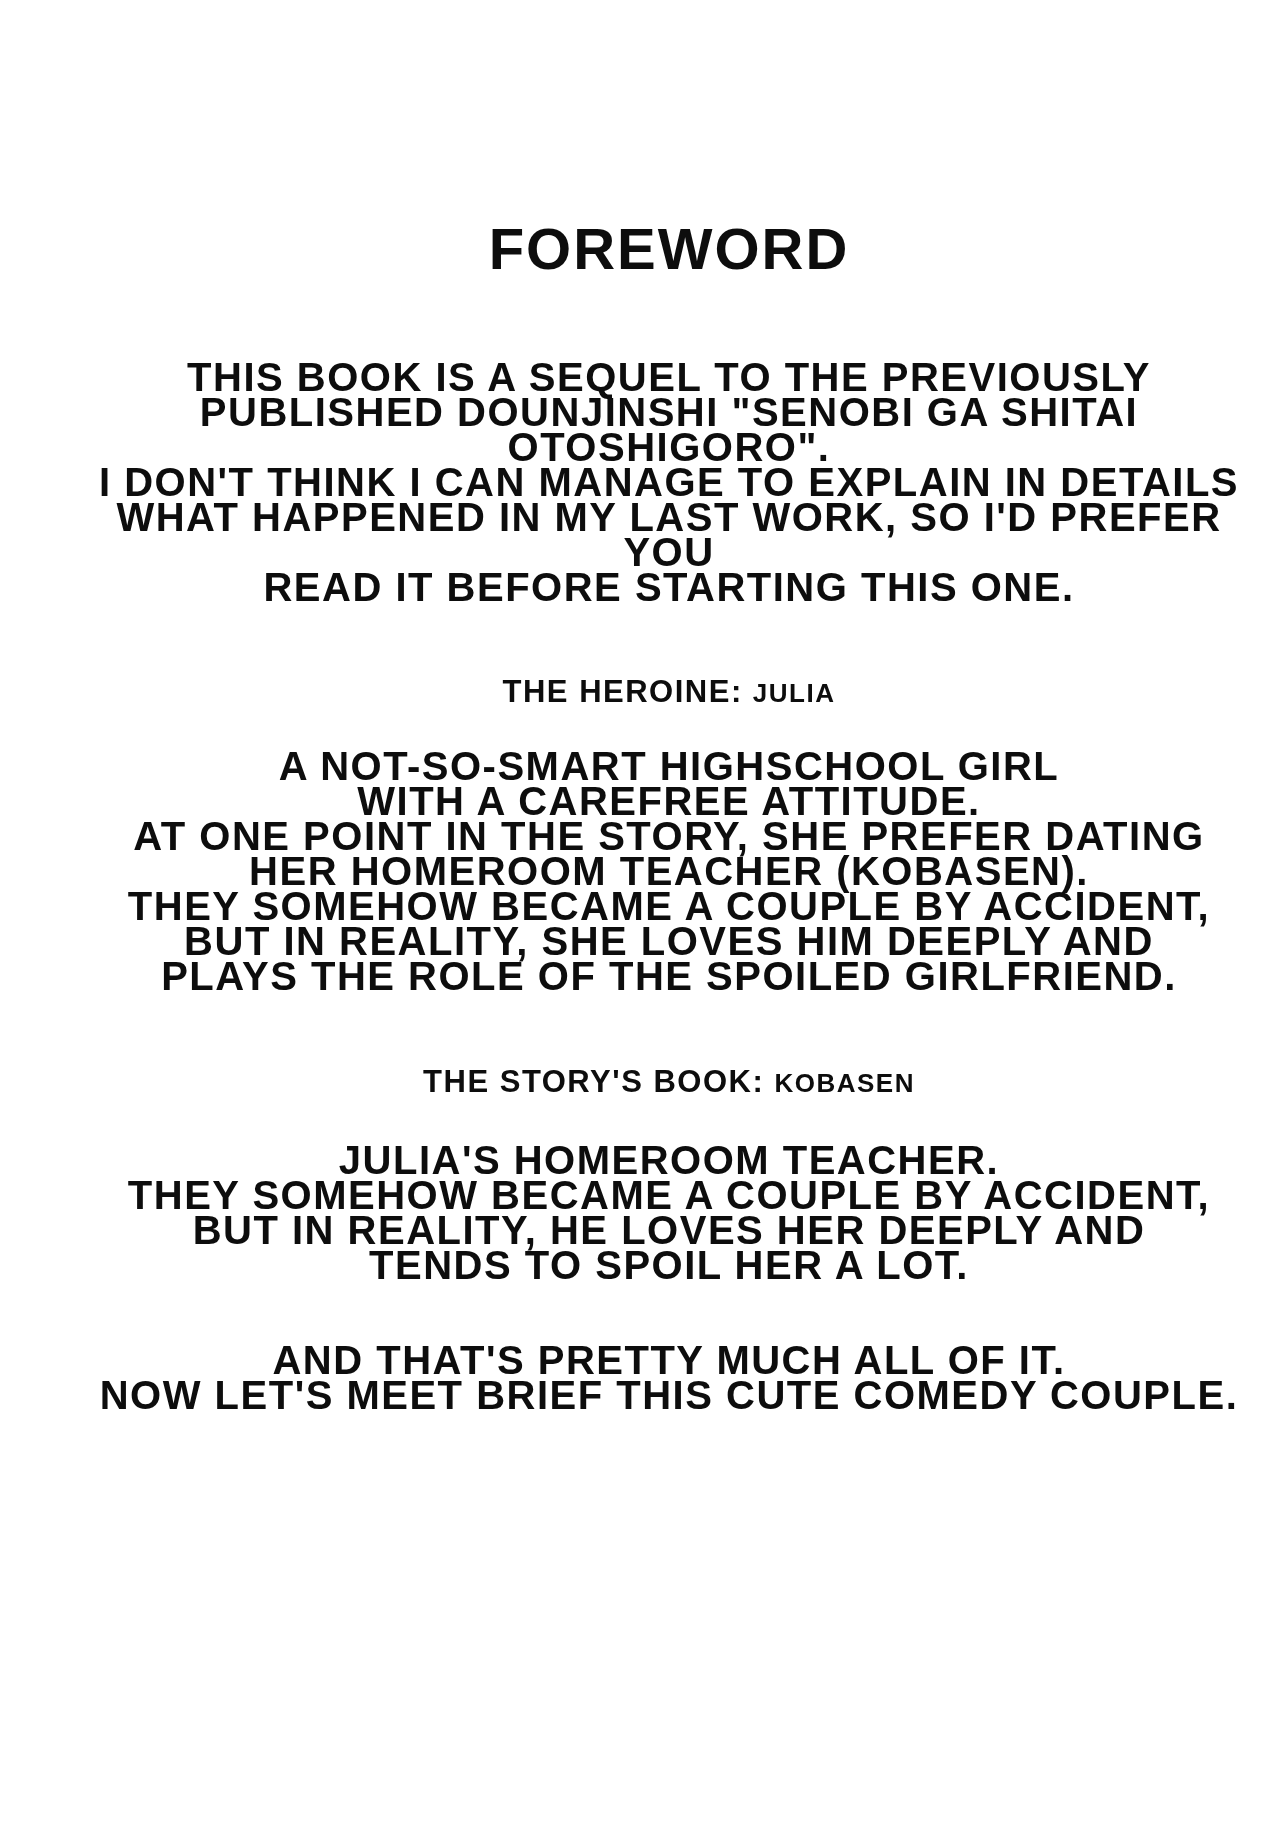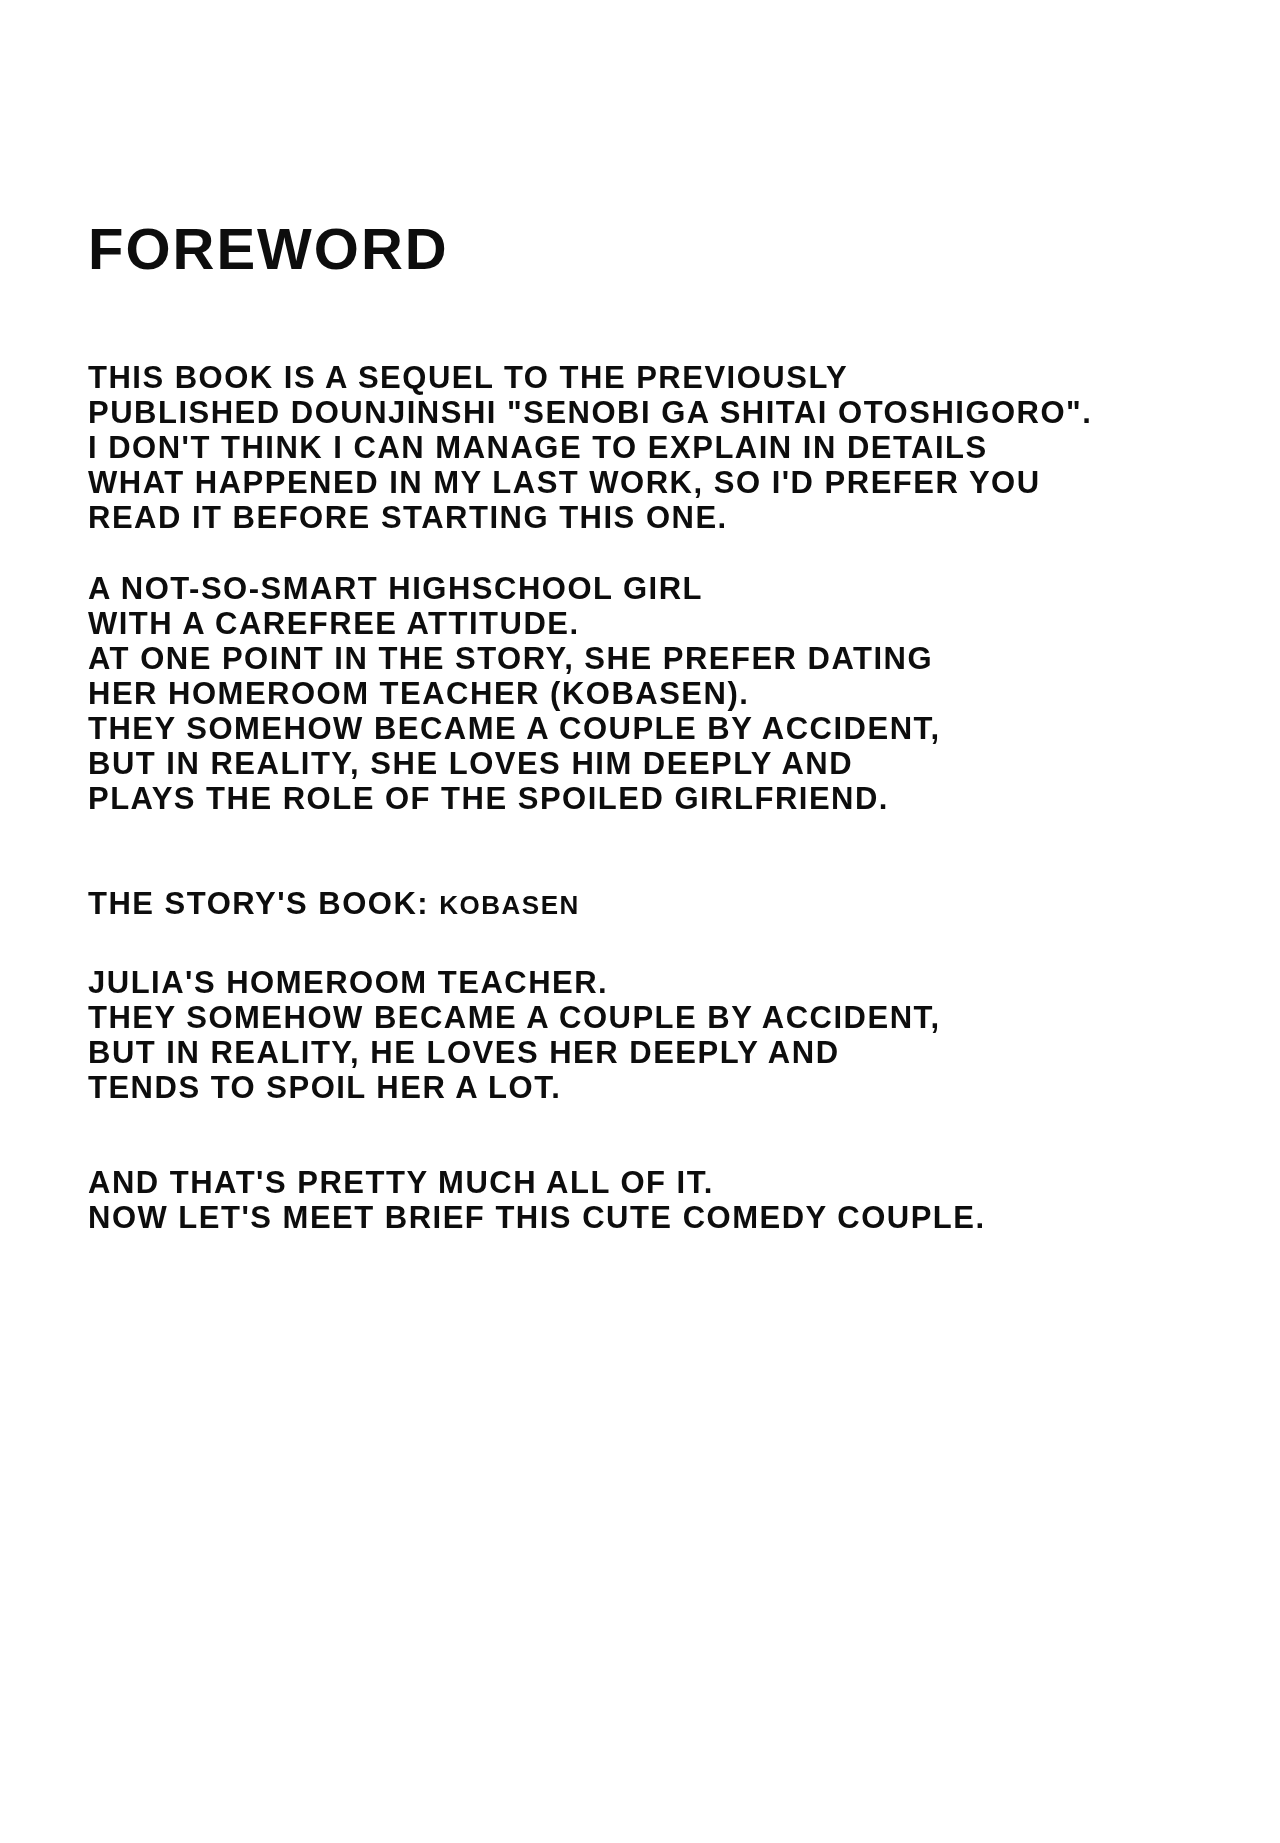--- a/index.html
+++ b/index.html
@@ -14,33 +14,34 @@
     font-family: "Liberation Sans", "DejaVu Sans", sans-serif;
     color: #0d0d0d;
   }
   .page {
     position: relative;
     width: 1280px;
     height: 1843px;
     background: #ffffff;
     padding: 0 30px 0 88px;
     box-sizing: border-box;
+    text-align: center;
   }
   .page-title {
     margin: 0;
     padding-top: 218px;
     font-size: 58px;
     line-height: 62px;
     font-weight: 700;
     letter-spacing: 2px;
     white-space: pre-line;
   }
   .para {
     margin: 0;
-    font-size: 31px;
+    font-size: 40px;
     line-height: 35px;
     font-weight: 700;
     letter-spacing: 1.5px;
     white-space: pre-line;
   }
   .intro        { margin-top: 80px; }
   .setup-line   { margin-top: 103px; }
   .char-heading {
     margin: 0;
     font-size: 31px;
@@ -69,20 +70,21 @@
 
   <h1 class="page-title">FOREWORD</h1>
 
   <p class="para intro">THIS BOOK IS A SEQUEL TO THE PREVIOUSLY
 PUBLISHED DOUNJINSHI "SENOBI GA SHITAI OTOSHIGORO".
 I DON'T THINK I CAN MANAGE TO EXPLAIN IN DETAILS
 WHAT HAPPENED IN MY LAST WORK, SO I'D PREFER YOU
 READ IT BEFORE STARTING THIS ONE.</p>
 
 
+  <h2 class="char-heading heroine-heading"><span>THE HEROINE: </span><span class="char-name">Julia</span></h2>
 
   <p class="para heroine-desc">A NOT-SO-SMART HIGHSCHOOL GIRL
 WITH A CAREFREE ATTITUDE.
 AT ONE POINT IN THE STORY, SHE PREFER DATING
 HER HOMEROOM TEACHER (KOBASEN).
 THEY SOMEHOW BECAME A COUPLE BY ACCIDENT,
 BUT IN REALITY, SHE LOVES HIM DEEPLY AND
 PLAYS THE ROLE OF THE SPOILED GIRLFRIEND.</p>
 
   <h2 class="char-heading kobasen-heading"><span>THE STORY'S BOOK: </span><span class="char-name">Kobasen</span></h2>

